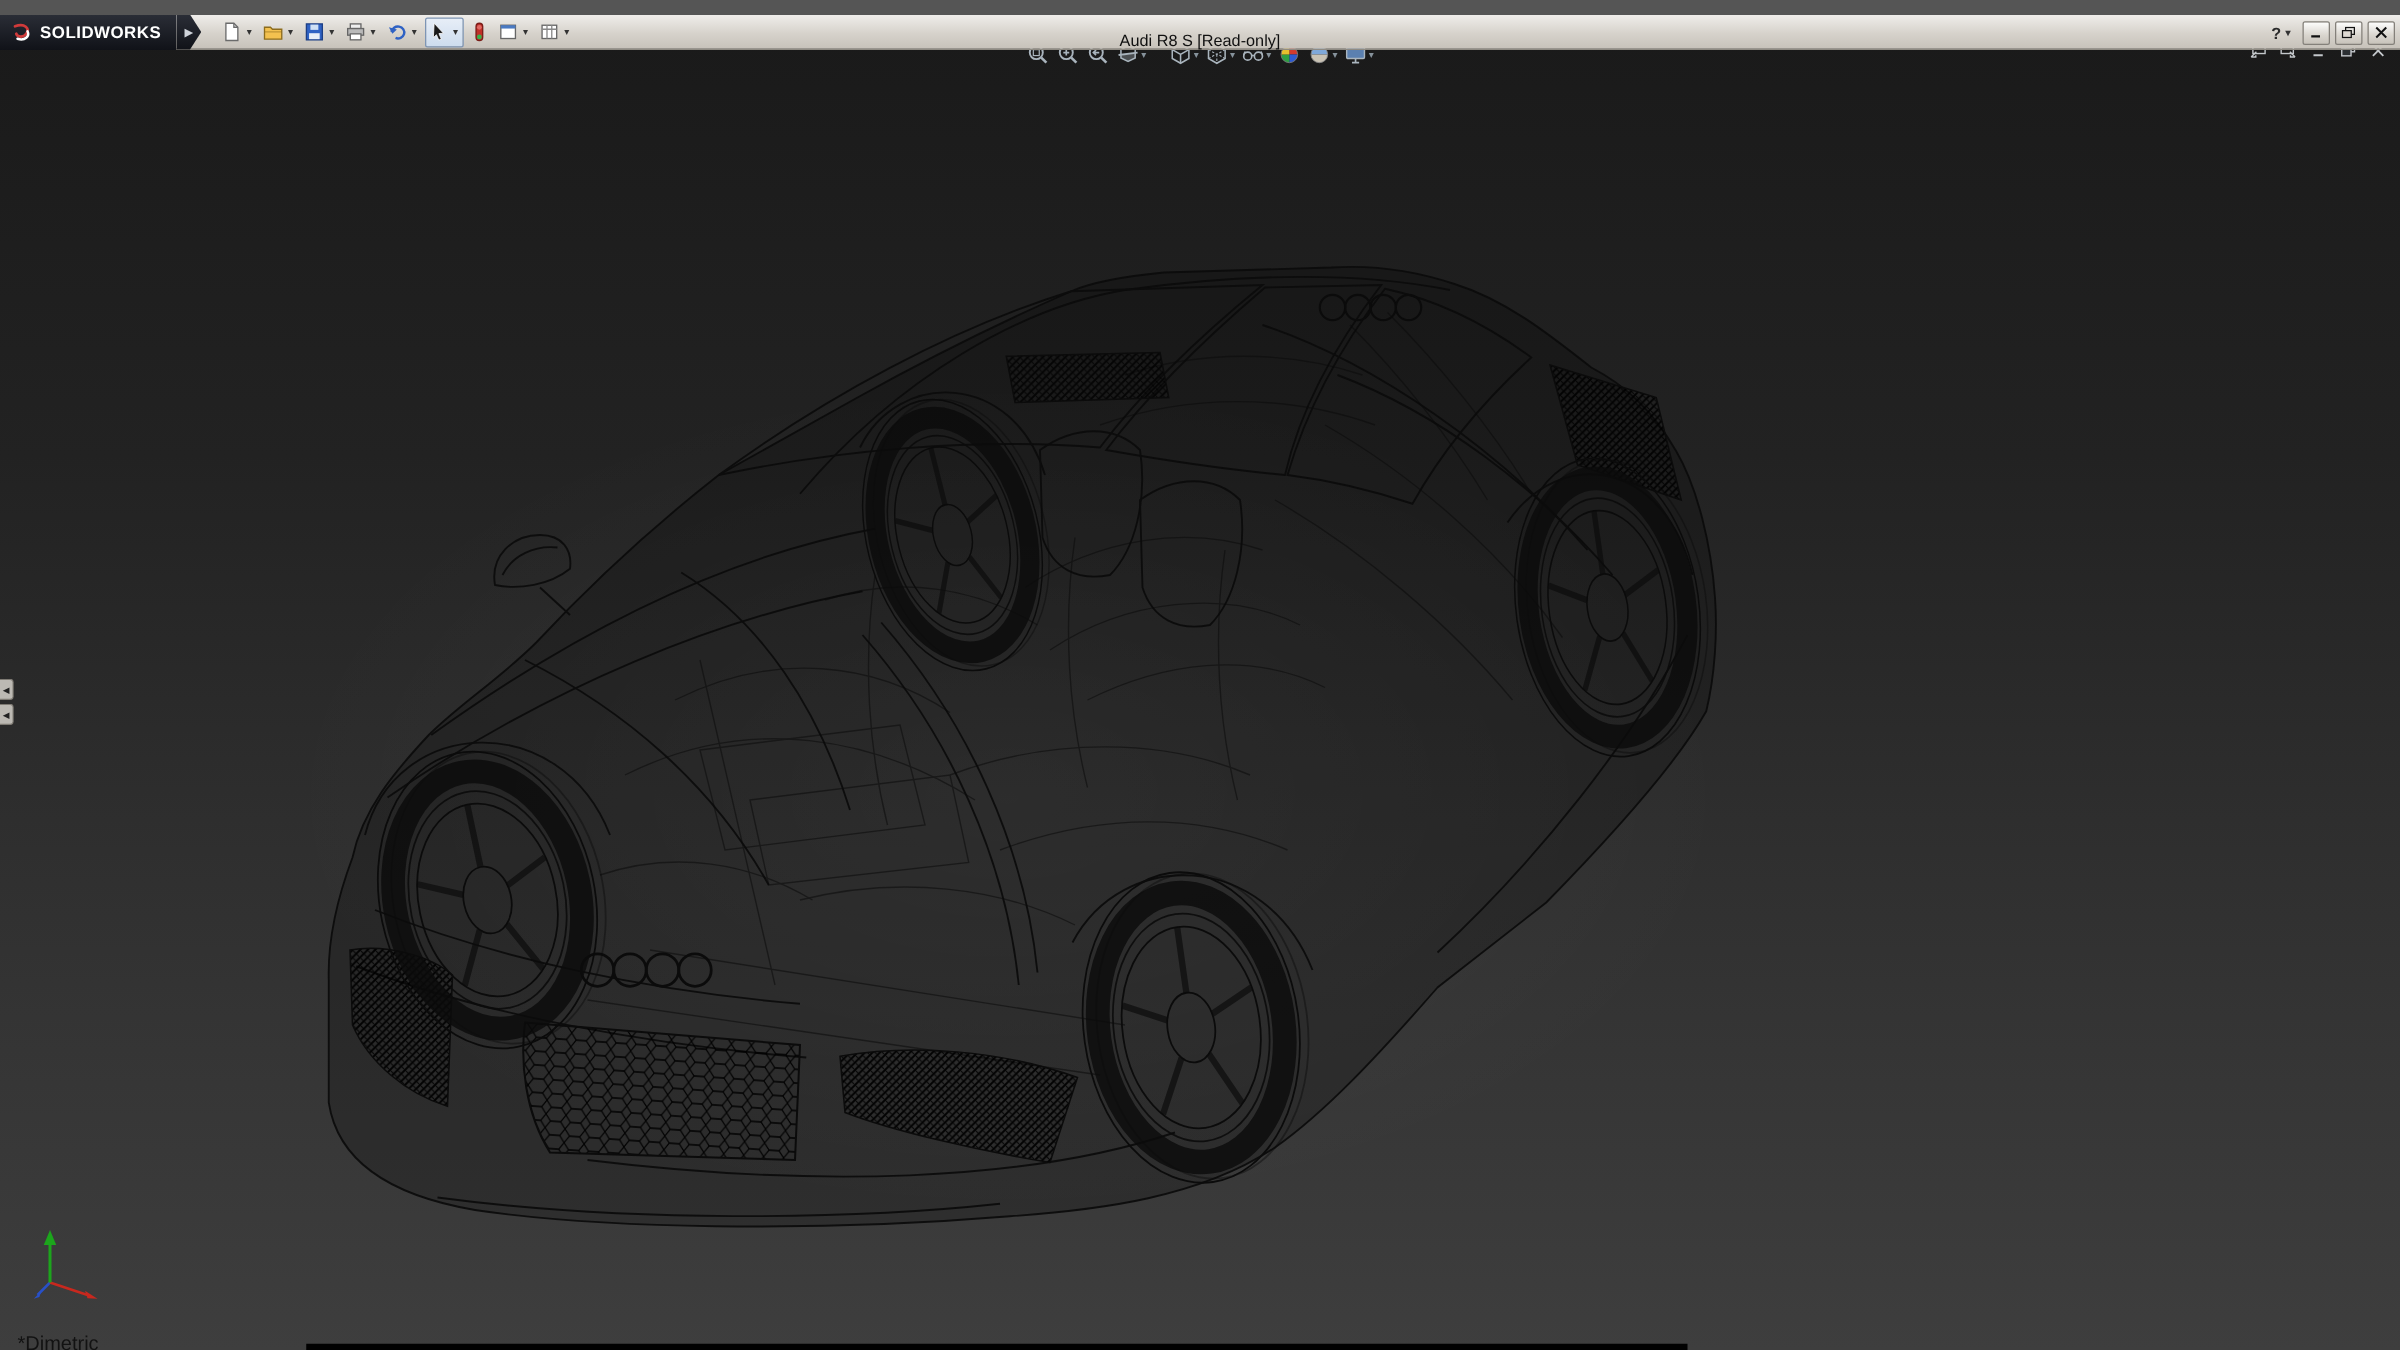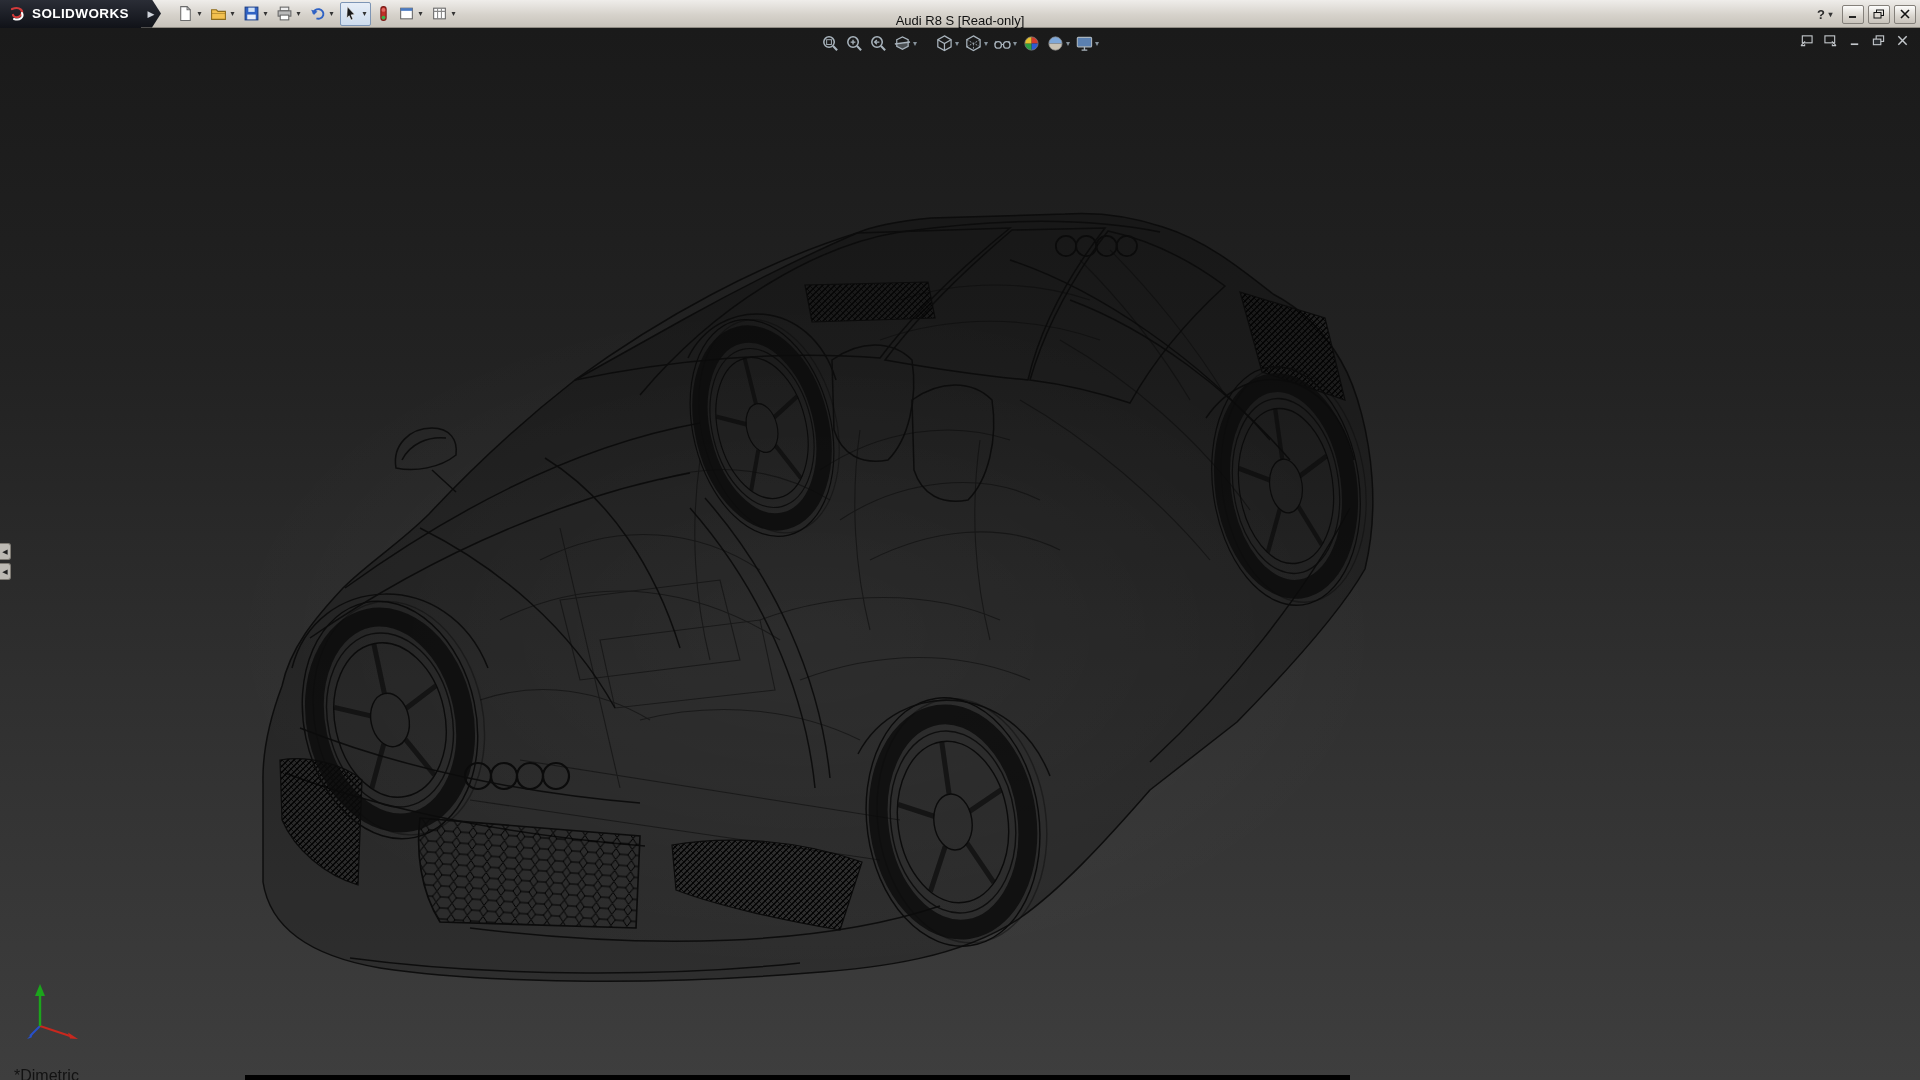--- a/index.html
+++ b/index.html
@@ -1,21 +1,21 @@
 <!DOCTYPE html>
 <html><head>
 <meta charset="utf-8">
 <style>
   * { margin:0; padding:0; box-sizing:border-box; }
   html,body { width:1920px; height:1080px; overflow:hidden; background:#555;
               font-family:"Liberation Sans", sans-serif; }
   .app { position:relative; width:1920px; height:1080px; }
 
   
-  .titlebar { position:absolute; top:0; left:0; width:1920px; height:28px;
+  .titlebar { position:absolute; top:12px; left:0; width:1920px; height:28px;
     background:linear-gradient(#efedea, #d6d2cb 55%, #c7c2ba);
     border-bottom:1px solid #8f8b83; display:flex; align-items:center; z-index:30; }
   .logo { height:28px; background:linear-gradient(#2a2d36,#101218); color:#fff;
     display:flex; align-items:center; padding:0 12px 0 8px; gap:6px; flex:0 0 auto; }
   .logo-text { font-weight:bold; font-size:13.5px; letter-spacing:.4px; color:#fff; }
   .logo-tab { height:28px; width:20px; background:linear-gradient(#2a2d36,#101218);
     clip-path:polygon(0 0, 55% 0, 100% 50%, 55% 100%, 0 100%);
     display:flex; align-items:center; justify-content:center; color:#cfd3da; font-size:9px; }
   .tb-tools { display:flex; align-items:center; gap:2px; margin-left:14px; }
   .tbtn { display:flex; align-items:center; height:24px; padding:0 1px; border:1px solid transparent;

